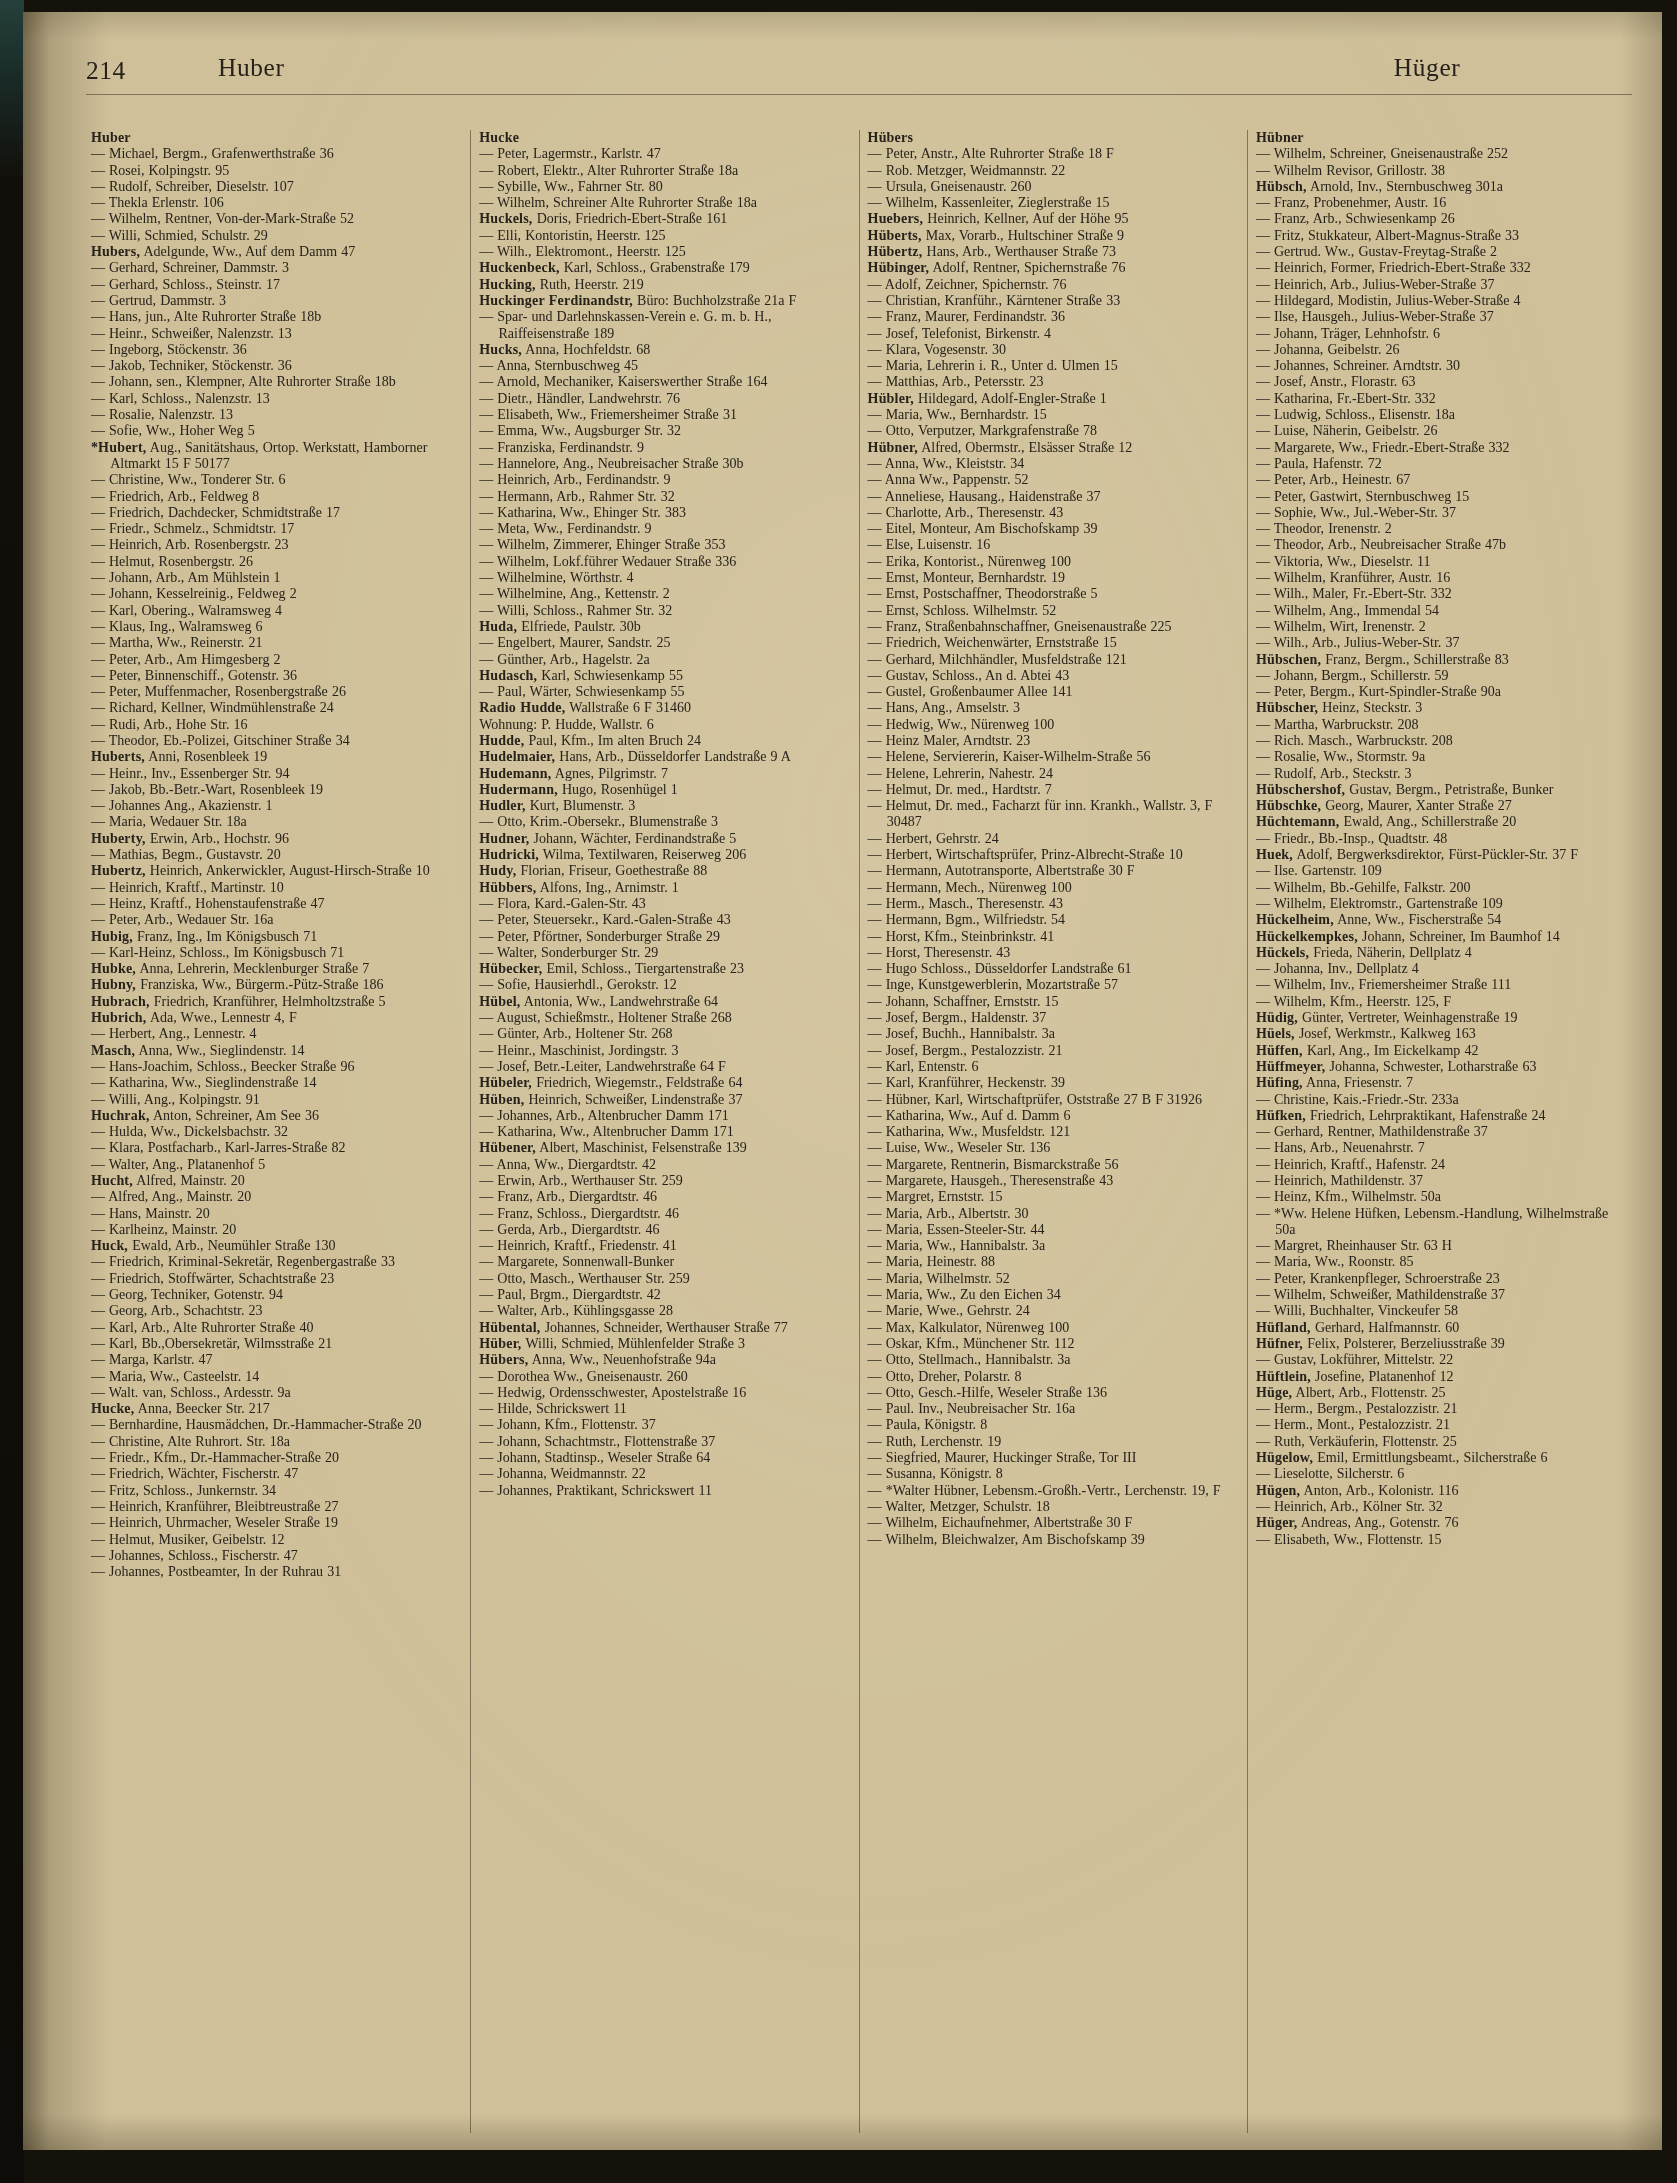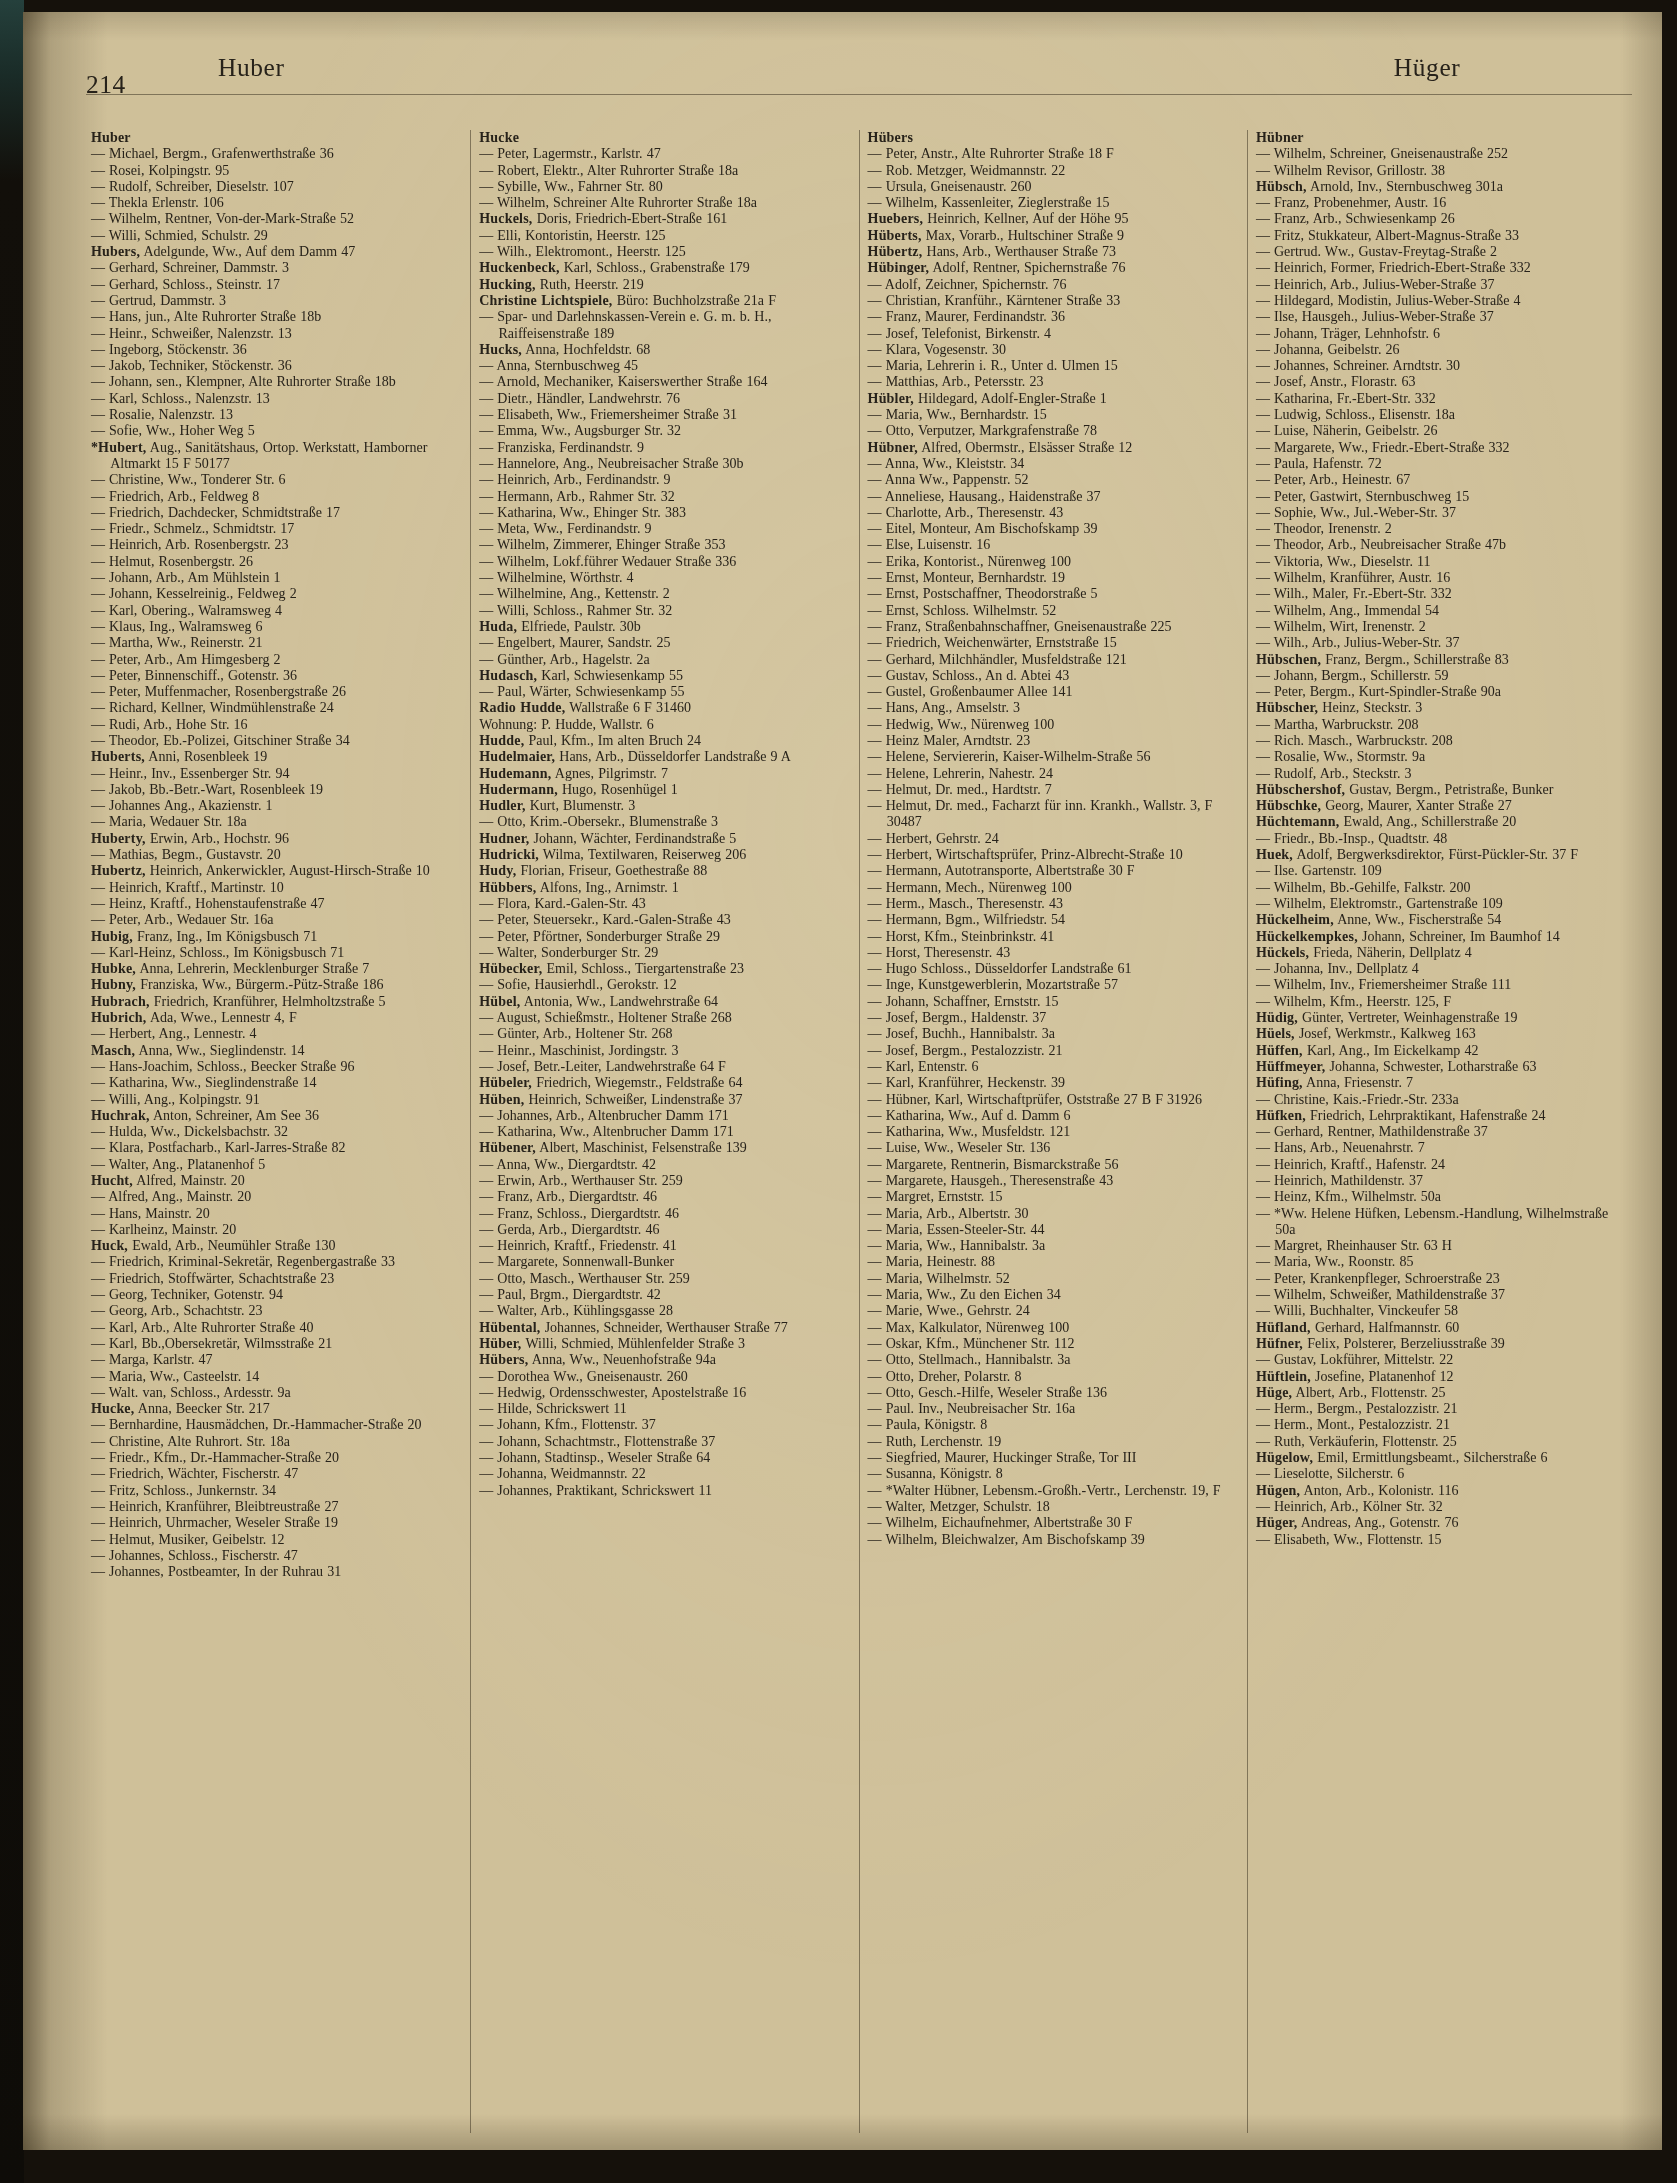--- a/index.html
+++ b/index.html
@@ -21,21 +21,21 @@
       linear-gradient(0deg, rgba(42,32,14,0.26) 0, rgba(0,0,0,0) 36px),
       linear-gradient(180deg, rgba(42,32,14,0.16) 0, rgba(0,0,0,0) 28px),
       #cfc099;
     color:#27221a;
   }
   .hdr{
     position:absolute;left:63px;right:30px;top:37px;height:45px;
     border-bottom:1.2px solid rgba(62,52,36,0.55);
     font-size:25.4px;letter-spacing:0.6px;
   }
-  .hdr .pn{position:absolute;left:0;top:21px;}
+  .hdr .pn{position:absolute;left:0;top:7px;}
   .hdr .kw-left{position:absolute;left:132px;top:3.6px;}
   .hdr .kw-right{position:absolute;right:172px;top:3.6px;}
   .cols{
     position:absolute;left:60px;right:27px;top:118px;bottom:17px;
     display:flex;gap:0;
   }
   .col{
     flex:1 1 0;min-width:0;overflow:hidden;
     padding:0 7.9px;
   }
@@ -154,21 +154,21 @@
         <p class="entry"><span class="hw">Hucke</span></p>
         <p class="entry">— Peter, Lagermstr., Karlstr. 47</p>
         <p class="entry">— Robert, Elektr., Alter Ruhrorter Straße 18a</p>
         <p class="entry">— Sybille, Ww., Fahrner Str. 80</p>
         <p class="entry">— Wilhelm, Schreiner Alte Ruhrorter Straße 18a</p>
         <p class="entry"><span class="hw">Huckels,</span> Doris, Friedrich-Ebert-Straße 161</p>
         <p class="entry">— Elli, Kontoristin, Heerstr. 125</p>
         <p class="entry">— Wilh., Elektromont., Heerstr. 125</p>
         <p class="entry"><span class="hw">Huckenbeck,</span> Karl, Schloss., Grabenstraße 179</p>
         <p class="entry"><span class="hw">Hucking,</span> Ruth, Heerstr. 219</p>
-        <p class="entry"><span class="hw">Christine Lichtspiele,</span> Büro: Buchholzstraße 21a  F</p>
+        <p class="entry"><span class="hw">Huckinger Ferdinandstr,</span> Büro: Buchholzstraße 21a  F</p>
         <p class="entry">— Spar- und Darlehnskassen-Verein e. G. m. b. H., Raiffeisenstraße 189</p>
         <p class="entry"><span class="hw">Hucks,</span> Anna, Hochfeldstr. 68</p>
         <p class="entry">— Anna, Sternbuschweg 45</p>
         <p class="entry">— Arnold, Mechaniker, Kaiserswerther Straße 164</p>
         <p class="entry">— Dietr., Händler, Landwehrstr. 76</p>
         <p class="entry">— Elisabeth, Ww., Friemersheimer Straße 31</p>
         <p class="entry">— Emma, Ww., Augsburger Str. 32</p>
         <p class="entry">— Franziska, Ferdinandstr. 9</p>
         <p class="entry">— Hannelore, Ang., Neubreisacher Straße 30b</p>
         <p class="entry">— Heinrich, Arb., Ferdinandstr. 9</p>

